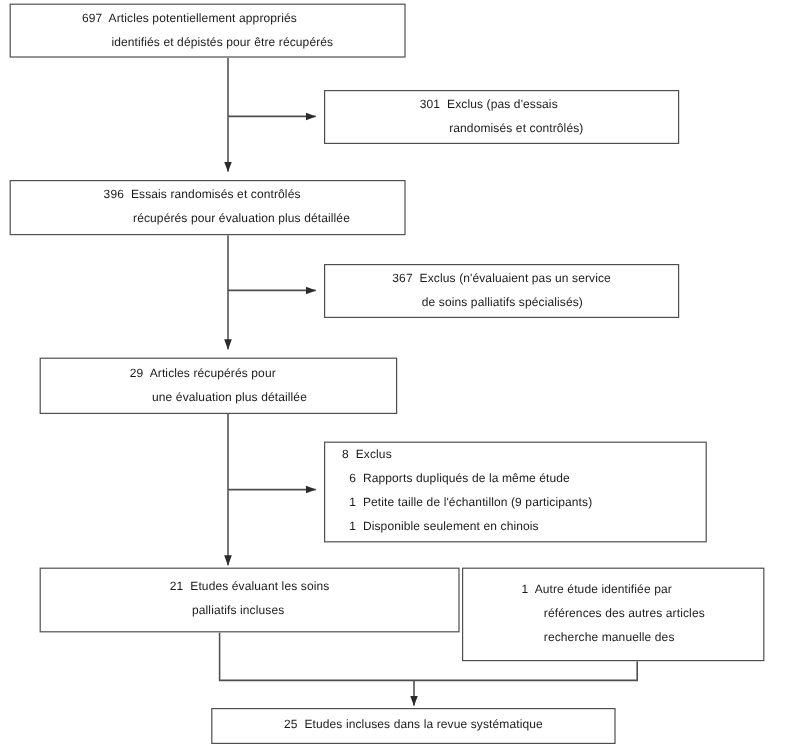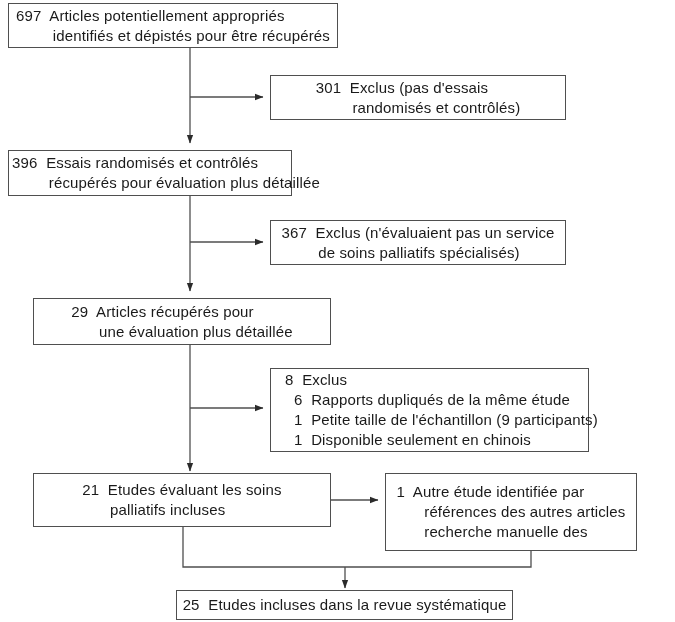--- a/index.html
+++ b/index.html
@@ -31,21 +31,21 @@
     box-sizing: border-box;
     border: 1px solid #4f4f4f;
     background: #ffffff;
     display: flex;
     flex-direction: column;
     justify-content: center;
   }
   .node-line {
     display: block;
     white-space: pre;
-    font-size: 15px;
+    font-size: 10px;
     line-height: 20px;
     color: #1a1a1a;
     letter-spacing: 0.01em;
   }
   
   .node-center {
     align-items: center;
   }
   .node-center .lines {
     text-align: left;
@@ -101,21 +101,21 @@
     </span>
   </div>
 
   <div class="node-box node-center" style="left:270px; top:75px; width:296px; height:45px;">
     <span class="lines">
       <span class="node-line">301  Exclus (pas d'essais</span>
       <span class="node-line hang">randomisés et contrôlés)</span>
     </span>
   </div>
 
-  <div class="node-box node-center" style="left:8px; top:150px; width:284px; height:46px;padding-left:32px;">
+  <div class="node-box node-center" style="left:8px; top:150px; width:330px; height:46px;padding-left:32px;">
     <span class="lines">
       <span class="node-line">396  Essais randomisés et contrôlés</span>
       <span class="node-line hang">récupérés pour évaluation plus détaillée</span>
     </span>
   </div>
 
   <div class="node-box node-center" style="left:270px; top:220px; width:296px; height:45px;justify-content:center;">
     <span class="lines">
       <span class="node-line">367  Exclus (n'évaluaient pas un service</span>
       <span class="node-line hang">de soins palliatifs spécialisés)</span>
@@ -131,21 +131,21 @@
 
   <div class="node-box node-left" style="left:270px; top:368px; width:319px; height:84px;">
     <span class="lines">
       <span class="node-line">8  Exclus</span>
       <span class="node-line indent-2">6  Rapports dupliqués de la même étude</span>
       <span class="node-line indent-2">1  Petite taille de l'échantillon (9 participants)</span>
       <span class="node-line indent-2">1  Disponible seulement en chinois</span>
     </span>
   </div>
 
-  <div class="node-box node-center" style="left:33px; top:473px; width:298px; height:54px;">
+  <div class="node-box node-center" style="left:33px; top:473px; width:350px; height:54px;">
     <span class="lines">
       <span class="node-line">21  Etudes évaluant les soins</span>
       <span class="node-line hang-sm">palliatifs incluses</span>
     </span>
   </div>
 
   <div class="node-box node-center" style="left:385px; top:473px; width:252px; height:78px;">
     <span class="lines">
       <span class="node-line">1  Autre étude identifiée par</span>
       <span class="node-line hang-sm">références des autres articles</span>

